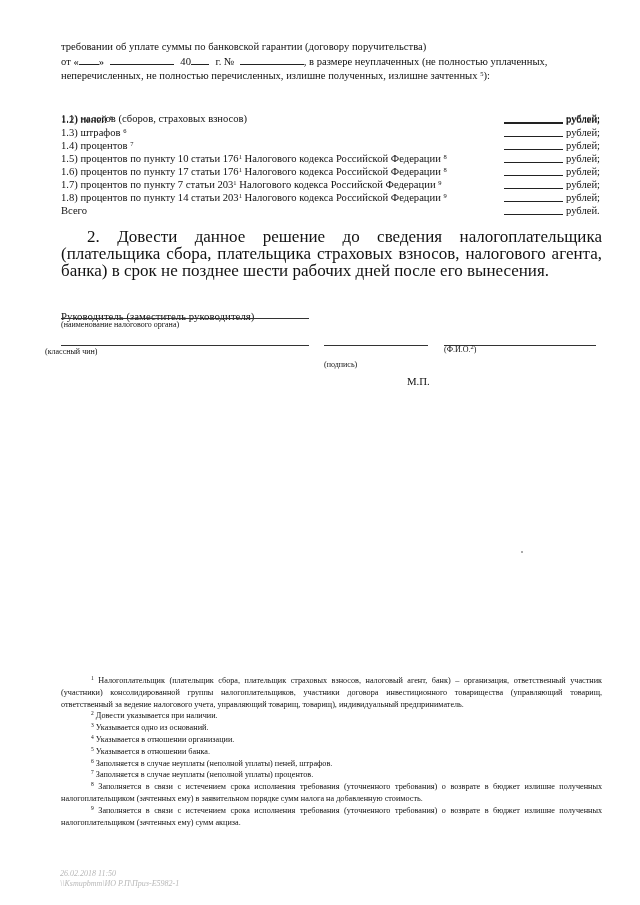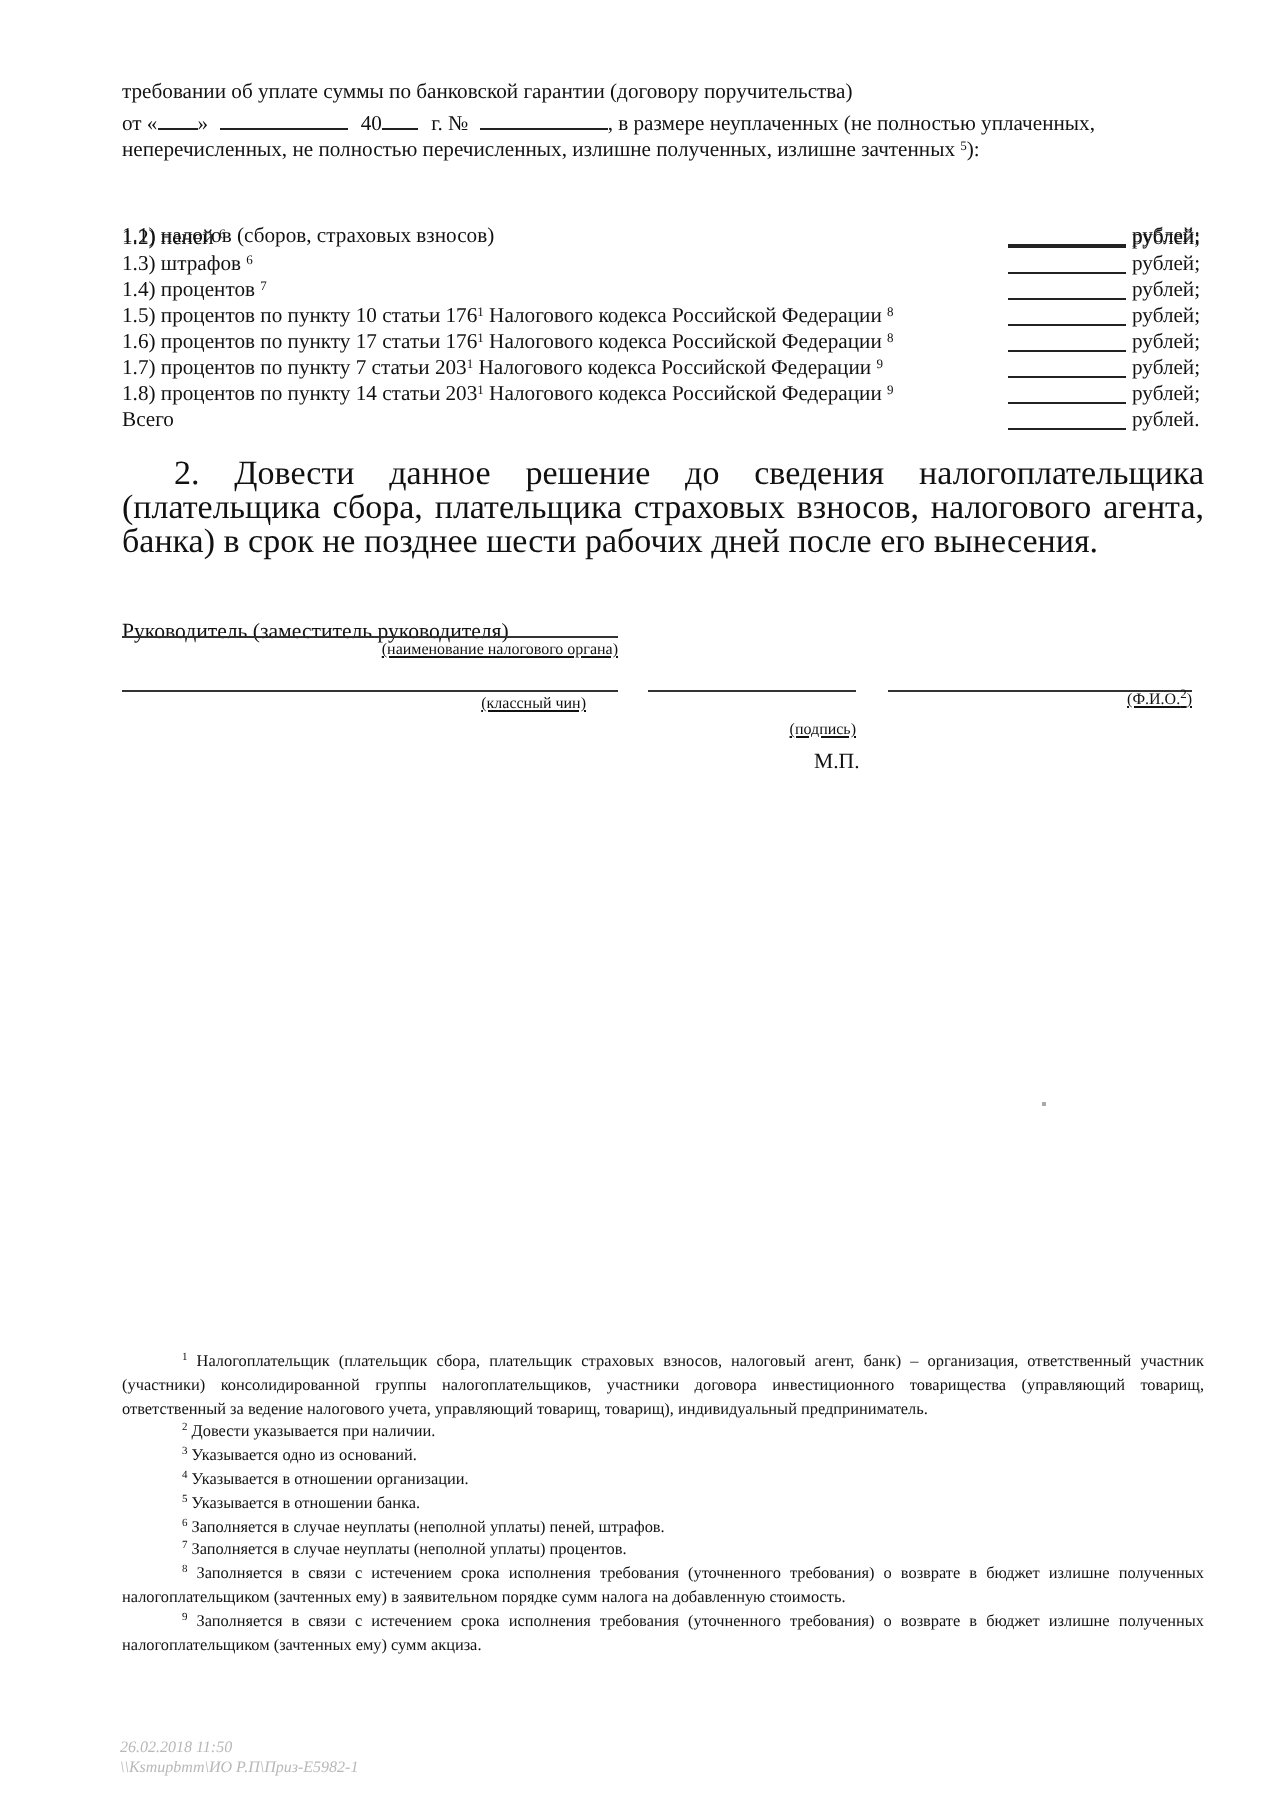--- a/index.html
+++ b/index.html
@@ -22,21 +22,21 @@
   .item .lbl { position: absolute; left: 0; top: 0; }
   .item .line { position: absolute; left: 443px; top: 1px; width: 59px; height: 9px; border-bottom: 1px solid #222; }
   .item .unit { position: absolute; left: 505px; top: 0; }
 
   
   #p2 { left: 61px; top: 228px; width: 541px; font-size: 17px; line-height: 17px; text-align: justify; text-indent: 26px; white-space: normal; }
 
   
   #head { left: 61px; top: 290px; font-size: 10.8px; margin-top: 20px; }
   .sigline { position: absolute; height: 0; border-top: 1px solid #333; }
-  .cap { position: absolute; font-size: 8px; line-height: 10px; text-align: right; white-space: nowrap; text-decoration: underline; }
+  .cap { position: absolute; font-size: 8px; line-height: 10px; text-align: left; white-space: nowrap; }
   #mp { left: 367px; top: 375px; font-size: 10.8px; margin-left: 40px; }
 
   
   #fn { left: 61px; top: 675px; width: 541px; font-size: 8.2px; line-height: 11.8px; }
   #fn p { margin: 0; text-align: justify; }
   #fn .ind { text-indent: 30px; }
   #fn sup { font-size: 5.5px; vertical-align: 3px; }
 
   #stamp { left: 60px; top: 869px; font-size: 8px; line-height: 10px; color: #b8b8b8; font-style: italic; }
   .dot { position: absolute; width: 2px; height: 2px; background: #aaa; }

